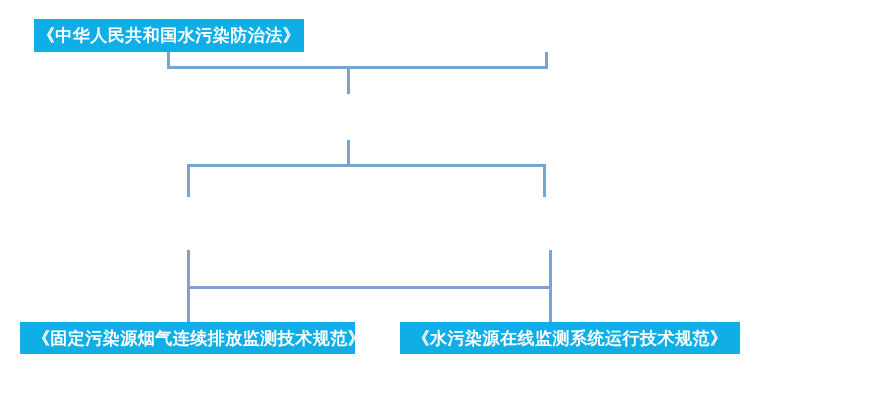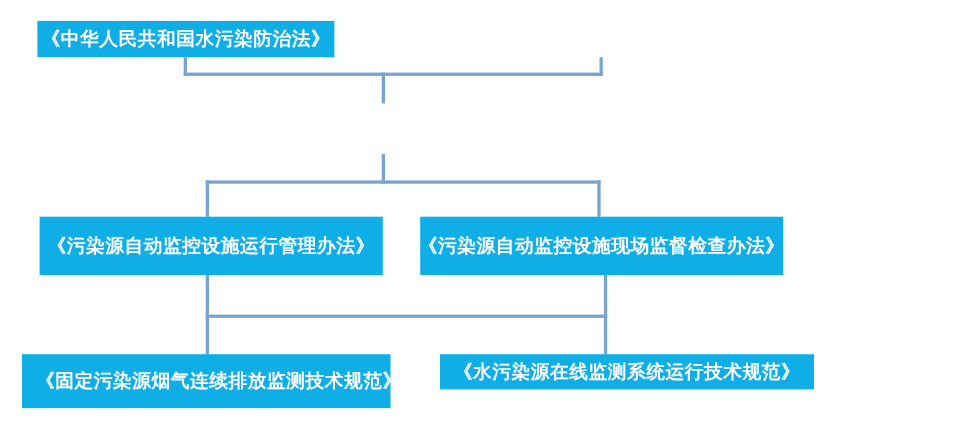--- a/index.html
+++ b/index.html
@@ -31,21 +31,21 @@
     text-align: right;
     white-space: nowrap;
     line-height: 1;
   }
   
   .n1 { left: 34px;  top: 19px;  width: 270px; height: 33px; }
   .n2 { left: 402px; top: 19px;  width: 291px; height: 33px; }
   .n3 { left: 211px; top: 94px;  width: 279px; height: 46px; }
   .n4 { left: 36px;  top: 197px; width: 312px; height: 53px; }
   .n5 { left: 382px; top: 197px; width: 330px; height: 53px; }
-  .n6 { left: 20px;  top: 322px; width: 335px; height: 49px; padding-left: 23px; }
+  .n6 { left: 20px;  top: 322px; width: 335px; height: 32px; padding-left: 23px; }
   .n7 { left: 380px; top: 322px; width: 340px; height: 32px; margin-left: 20px; }
   .line {
     position: absolute;
     background: var(--connector);
   }
 </style>
 </head>
 <body>
 
 <div class="canvas">
@@ -58,18 +58,16 @@
   <div class="line" style="left:347px; top:140px; width:3px; height:27px;"></div>
   <div class="line" style="left:187px; top:164px; width:359px; height:3px;"></div>
   <div class="line" style="left:187px; top:164px; width:3px; height:33px;"></div>
   <div class="line" style="left:543px; top:164px; width:3px; height:33px;"></div>
 
   <div class="line" style="left:187px; top:250px; width:3px; height:72px;"></div>
   <div class="line" style="left:549px; top:250px; width:3px; height:72px;"></div>
   <div class="line" style="left:187px; top:286px; width:365px; height:3px;"></div>
 
   <div class="node n1">《中华人民共和国水污染防治法》</div>
-  <div class="node n4">《污染源自动监控设施运行管理办法》</div>
-  <div class="node n5">《污染源自动监控设施现场监督检查办法》</div>
   <div class="node n6">《固定污染源烟气连续排放监测技术规范》</div>
   <div class="node n7">《水污染源在线监测系统运行技术规范》</div>
 
 </div>
 
 </body></html>

